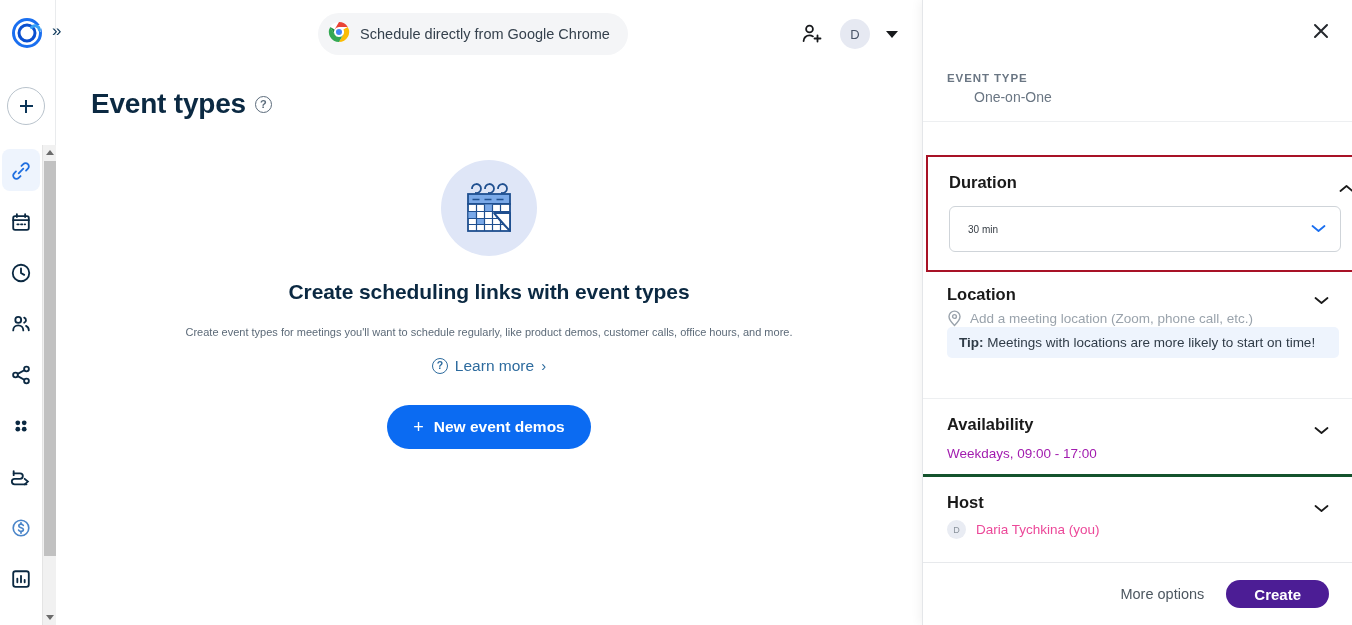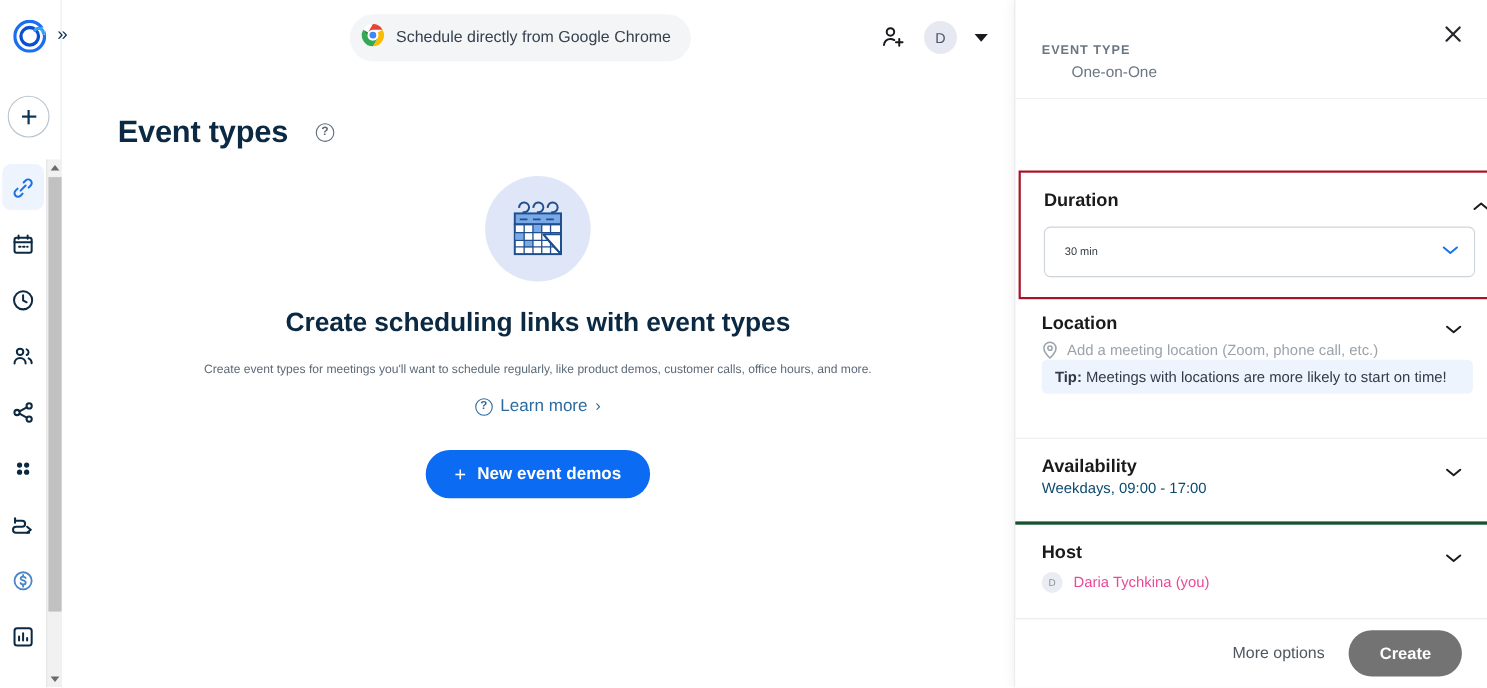--- a/index.html
+++ b/index.html
@@ -130,42 +130,42 @@
     position: absolute; left: 56px; top: 68px;
     width: 866px; height: 557px;
     background: #fff;
     overflow: hidden;
   }
   #page-title-row {
     position: absolute; left: 35px; top: 20px;
     display: flex; align-items: center; gap: 9px;
   }
   #page-title-row h1 {
-    margin: 16px; font-size: 28px; font-weight: 700; color: #0b2942;
+    margin: 0; font-size: 28px; font-weight: 700; color: #0b2942;
     letter-spacing: -0.2px;
   }
   .help-circle {
     width: 17px; height: 17px; border-radius: 50%;
     border: 1.4px solid #5b6b7b; color: #5b6b7b;
     font-size: 11px; font-weight: 700;
     display: flex; align-items: center; justify-content: center;
     cursor: pointer; line-height: 1;
   }
 
   #empty {
     position: absolute; left: 0; top: 92px; width: 866px;
     display: flex; flex-direction: column; align-items: center;
   }
   .illus-circle {
     width: 96px; height: 96px; border-radius: 50%;
     background: #dfe6f7;
     display: flex; align-items: center; justify-content: center;
   }
   #empty h2 {
-    margin: 24px 0 0 0; font-size: 24px; font-weight: 700; color: #0b2942;
+    margin: 24px 0 0 0; font-size: 21px; font-weight: 700; color: #0b2942;
     letter-spacing: -0.1px;
   }
   #empty .desc {
     margin: 20px 0 0 0; width: 620px; text-align: center;
     font-size: 11px; line-height: 1.52; color: #5c6a78;
   }
   #learn-more {
     margin-top: 16px; display: flex; align-items: center; gap: 7px;
     color: #2d6b9e; font-size: 15.5px; cursor: pointer;
   }
@@ -196,21 +196,21 @@
     border-left: 1px solid #e4e6e9;
     box-shadow: -2px 0 10px rgba(0,0,0,0.055);
     z-index: 8;
   }
   #panel-close {
     position: absolute; right: 18px; top: 18px;
     width: 26px; height: 26px; cursor: pointer;
     display: flex; align-items: center; justify-content: center;
   }
   #panel-head {
-    position: absolute; left: 0; top: 40px; width: 430px;
+    position: absolute; left: 0; top: 72px; width: 430px;
     padding: 0 40px 16px 24px;
     border-bottom: 1px solid #edeff1;
   }
   .kicker {
     font-size: 11.5px; font-weight: 700; letter-spacing: 0.9px;
     color: #6a7683; text-transform: uppercase;
   }
   .et-title-row {
     display: flex; align-items: center; gap: 12px; margin-top: 8px;
   }
@@ -223,21 +223,21 @@
     padding: 0 24px;
   }
   .sec-hdr {
     display: flex; align-items: flex-start; justify-content: space-between;
     cursor: pointer;
   }
   .sec-title { font-size: 16.5px; font-weight: 700; color: #1a1a1a; }
   .chev {
     width: 15px; height: 9px; flex: none; margin-top: 6px;
   }
-  .sec-sub { font-size: 13.5px; color: #0c4a6e; margin-top: 2px; }
+  .sec-sub { font-size: 13.5px; color: #a21caf; margin-top: 12px; }
 
   #sec-duration {
     top: 155px; height: 117px;
     border: 2px solid #a81226;
     left: 3px; width: 1349px;
     padding: 16px 24px 0 21px;
     background: #fff;
     z-index: 9;
   }
   #sec-duration .inner { width: 405px; }
@@ -280,22 +280,22 @@
     position: absolute; left: 0; bottom: 0; width: 430px; height: 63px;
     border-top: 1px solid #e7e9ec;
     display: flex; align-items: center; justify-content: flex-end;
     gap: 22px; padding-right: 24px;
     background: #fff;
   }
   #more-options {
     font-size: 14.5px; color: #4d5760; cursor: pointer;
   }
   #create-btn {
-    background: #737373; color: #fff; border: none; border-radius: 22px;
-    height: 42px; padding: 0 28px; font-size: 15px; font-weight: 700;
+    background: #4c1d95; color: #fff; border: none; border-radius: 22px;
+    height: 28px; padding: 0 28px; font-size: 15px; font-weight: 700;
     font-family: "Liberation Sans", sans-serif; cursor: pointer;
   }
 </style>
 </head>
 <body>
 
 <div id="app">
 
   <div id="rail">
 

